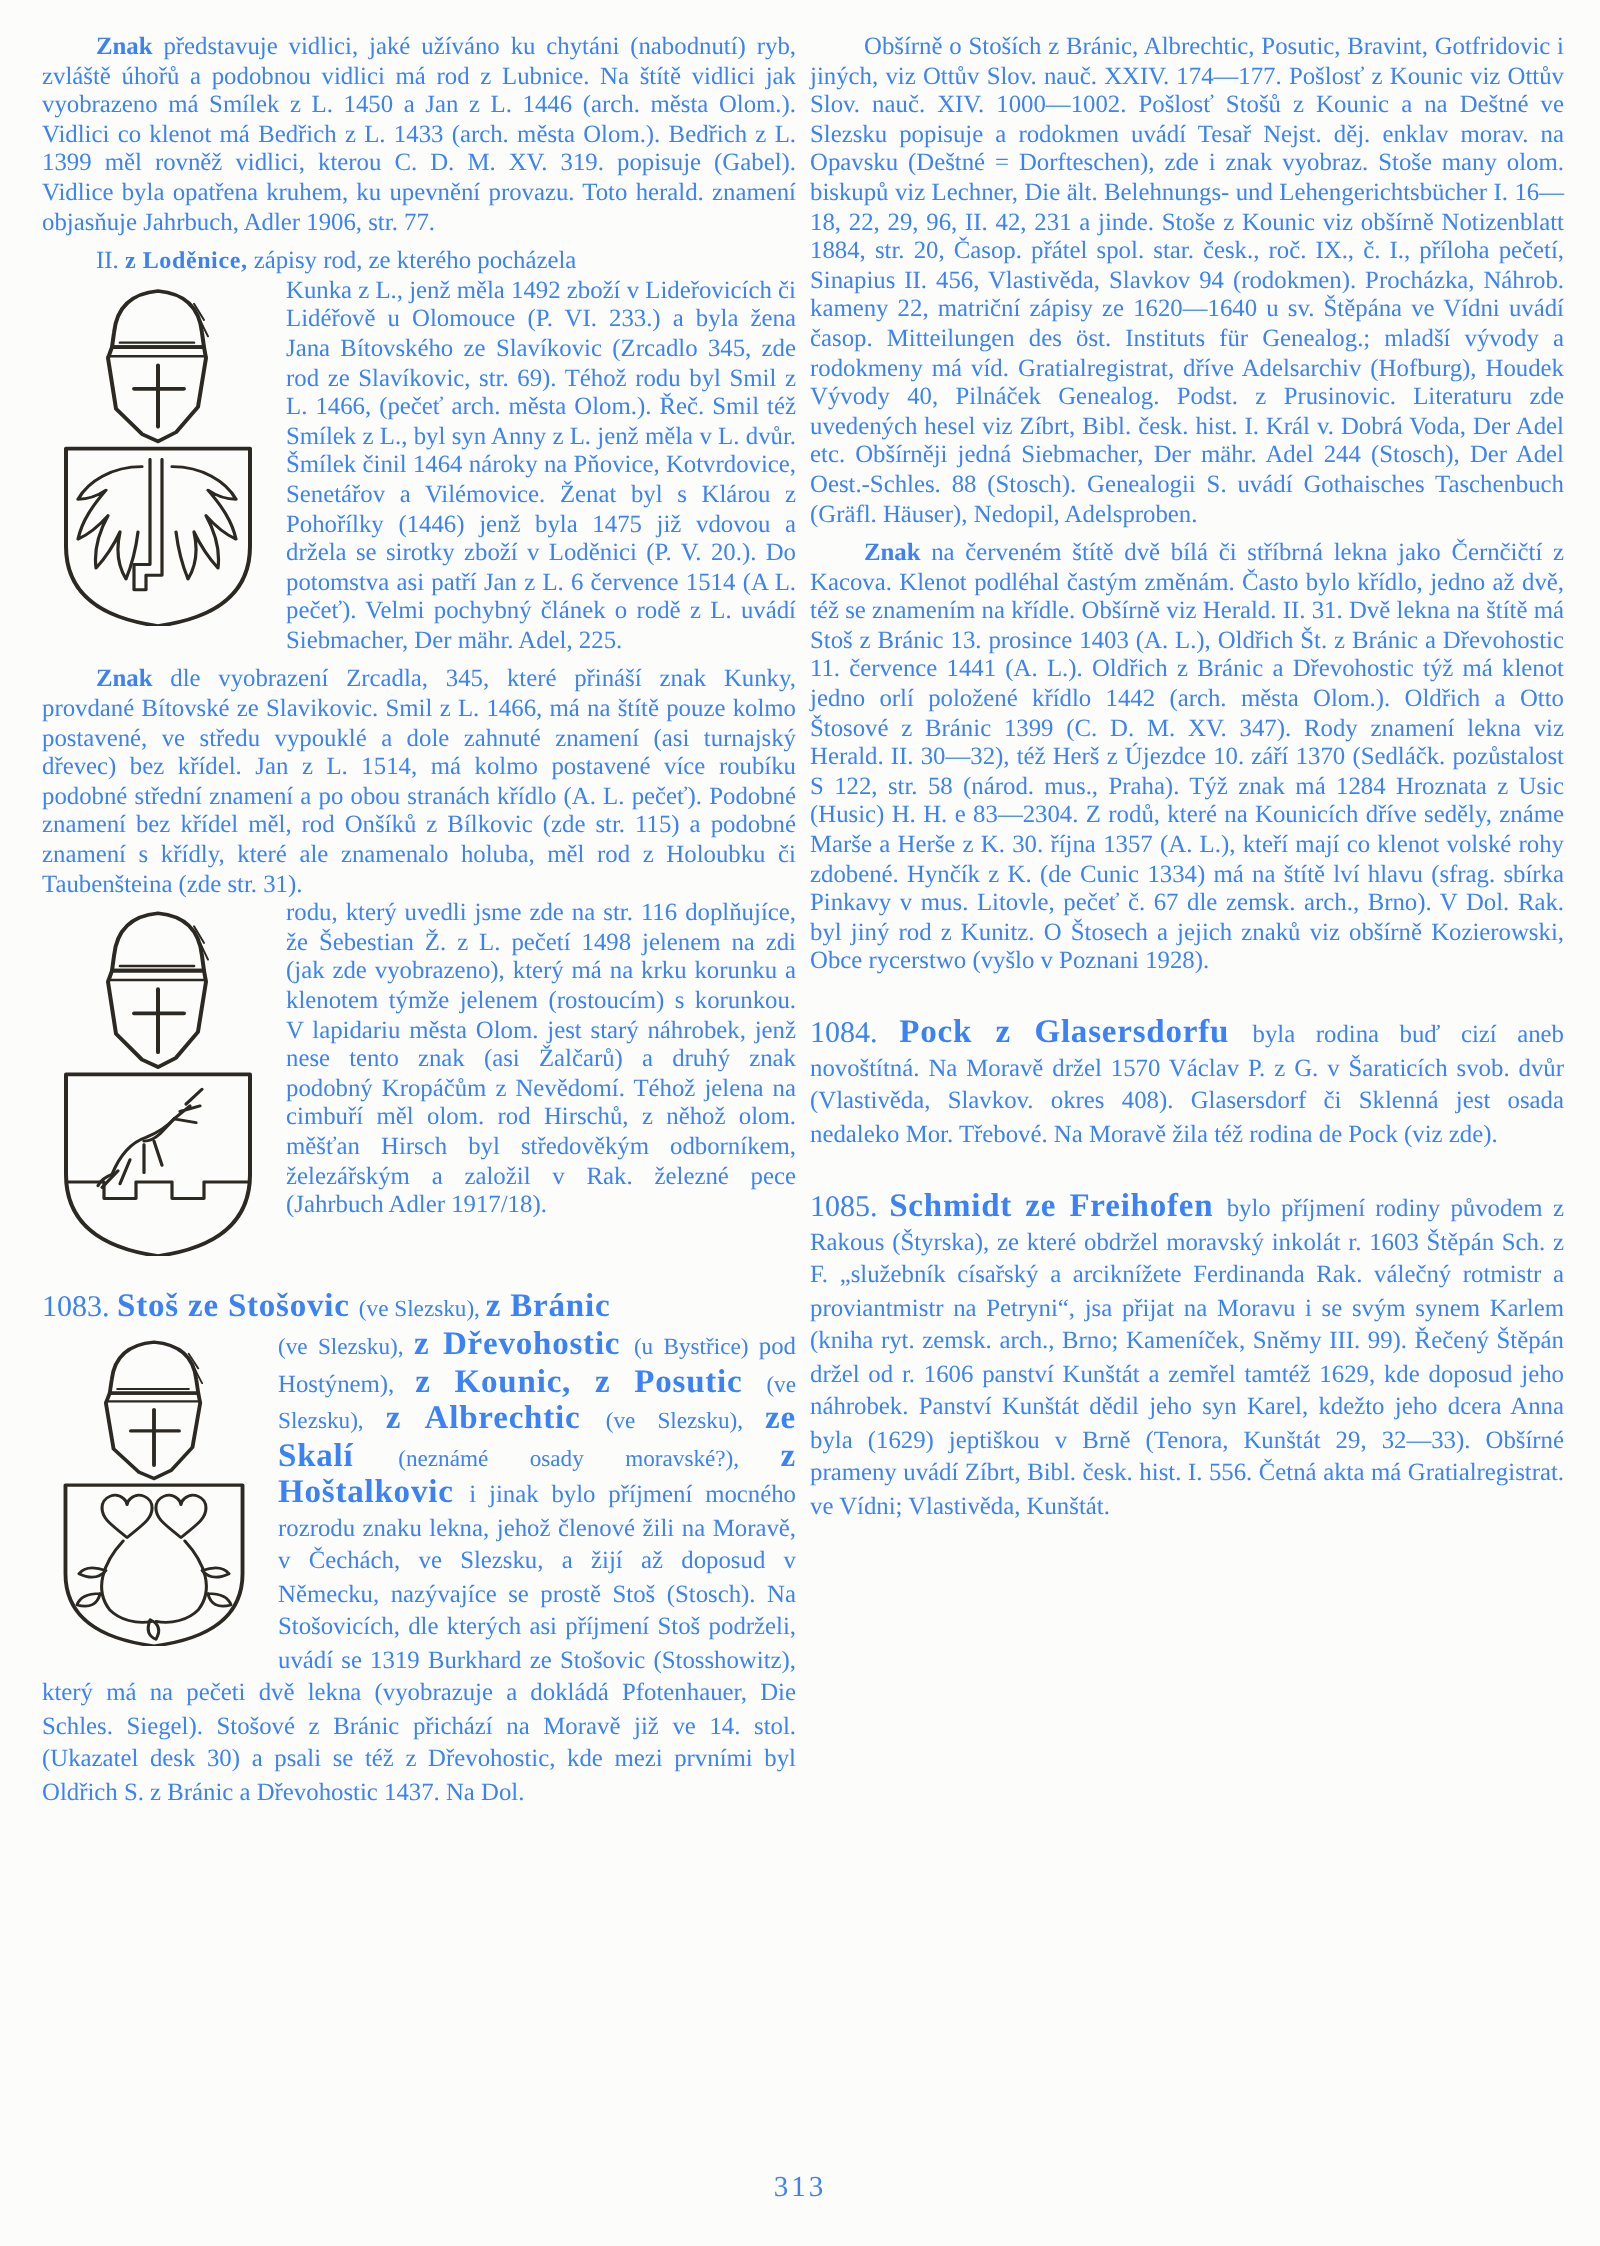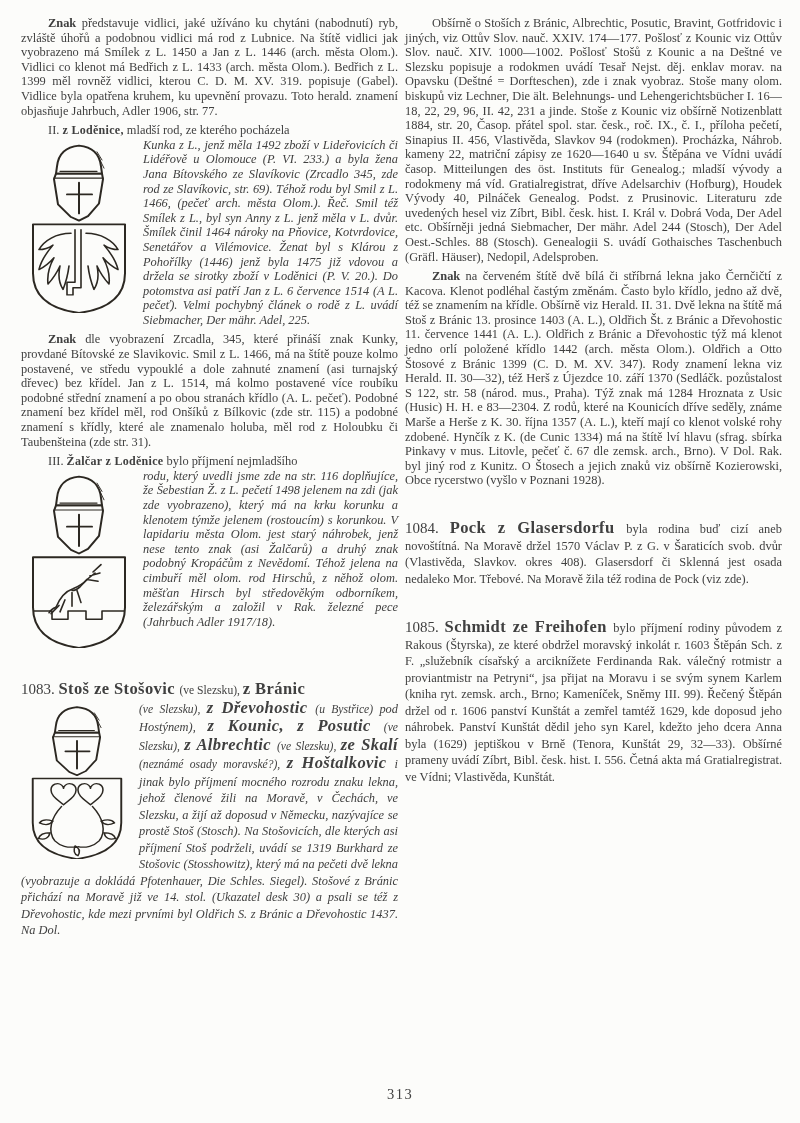--- a/index.html
+++ b/index.html
@@ -1,36 +1,36 @@
 <!DOCTYPE html>
 <html lang="cs"><head>
 <meta charset="utf-8">
 <style>
   html,body{margin:0;padding:0;background:#ffffff;}
   .page{
     position:relative;
     width:800px;height:1123px;
     background:#fcfcfa;
     font-family:"Liberation Serif","DejaVu Serif",serif;
-    color:#404040;
+    color:#3b82f6;
     overflow:hidden;
   }
   .col{
     position:absolute;top:16px;width:377px;
     font-size:12.4px;line-height:14.6px;
     text-align:justify;
   }
   .col-left{left:21px;}
   .col-right{left:405px;}
   p{margin:0;padding:0;text-indent:27px;}
   p.noindent{text-indent:0;}
   .gap-sm{margin-top:5px;}
-  .gap-md{margin-top:28px;}
-  .gap-lg{margin-top:32px;}
-  .wrapblock{overflow:visible;font-style:italic;}
+  .gap-md{margin-top:12px;}
+  .gap-lg{margin-top:20px;}
+  .wrapblock{overflow:visible;}
   .wrapblock::after{content:"";display:block;clear:both;}
   
   .sg-b{font-weight:bold;}
   .sg-big{font-weight:bold;font-size:16.5px;letter-spacing:.4px;}
   .sg-num{font-size:15px;}
   .sg-sm{font-size:11.6px;}
   .sg-secname{font-weight:bold;font-size:12px;letter-spacing:.3px;}
   .entryhead{line-height:19px;}
   
   .arms{float:left;margin:3px 11px 3px 5px;}
@@ -42,21 +42,21 @@
 </style>
 </head>
 <body>
 
 <div class="page">
 
   <div class="col col-left">
 
     <p><span class="sg-b">Znak</span><span> představuje vidlici, jaké užíváno ku chytáni (nabodnutí) ryb, zvláště úhořů a podobnou vidlici má rod z Lubnice. Na štítě vidlici jak vyobrazeno má Smílek z L. 1450 a Jan z L. 1446 (arch. města Olom.). Vidlici co klenot má Bedřich z L. 1433 (arch. města Olom.). Bedřich z L. 1399 měl rovněž vidlici, kterou C. D. M. XV. 319. popisuje (Gabel). Vidlice byla opatřena kruhem, ku upevnění provazu. Toto herald. znamení objasňuje Jahrbuch, Adler 1906, str. 77.</span></p>
 
-    <p class="noindent gap-sm" style="text-indent:27px"><span>II. </span><span class="sg-secname">z Loděnice,</span><span> mladší rod, ze kterého pocházela</span></p>
+    <p class="noindent gap-sm" style="text-indent:27px"><span>II. </span><span class="sg-secname">z Loděnice,</span><span> zápisy rod, ze kterého pocházela</span></p>
 
     <div class="wrapblock">
       <span class="arms">
         <svg width="106" height="172" viewBox="0 0 106 190" preserveAspectRatio="none">
           <g stroke="#2c2822" fill="none" stroke-width="2" stroke-linejoin="round" stroke-linecap="round">
             <path d="M7,92 L99,92 L99,146 Q99,183 53,190 Q7,183 7,146 Z"></path>
             <path d="M31,28 Q33,7 53,5 Q73,7 75,28 L76,36 L30,36 Z"></path>
             <path d="M30,36 L28,42 L32,70 L45,84 L53,88 L62,83 L73,69 L77,42 L76,36 Z"></path>
             <path d="M28,41 L77,41" stroke-width="1.3"></path>
             <path d="M34,33.5 L71,33.5" stroke-width="1.3"></path>
@@ -68,21 +68,20 @@
               <path d="M60,102 C75,102 87,110 92,120 C86,120 82,118 78,115 C85,124 90,132 92,142 C86,139 81,134 77,129 C82,139 84,149 83,158 C78,152 74,145 71,138 C73,148 72,157 68,164 C65,156 63,147 62,138"></path>
             </g>
           </g>
         </svg>
       </span>
       <p class="noindent"><span>Kunka z L., jenž měla 1492 zboží v Lideřovicích či Lidéřově u Olomouce (P. VI. 233.) a byla žena Jana Bítovského ze Slavíkovic (Zrcadlo 345, zde rod ze Slavíkovic, str. 69). Téhož rodu byl Smil z L. 1466, (pečeť arch. města Olom.). Řeč. Smil též Smílek z L., byl syn Anny z L. jenž měla v L. dvůr. Šmílek činil 1464 nároky na Pňovice, Kotvrdovice, Senetářov a Vilémovice. Ženat byl s Klárou z Pohořílky (1446) jenž byla 1475 již vdovou a držela se sirotky zboží v Loděnici (P. V. 20.). Do potomstva asi patří Jan z L. 6 července 1514 (A L. pečeť). Velmi pochybný článek o rodě z L. uvádí Siebmacher, Der mähr. Adel, 225.</span></p>
     </div>
 
     <p class="gap-sm"><span class="sg-b">Znak</span><span> dle vyobrazení Zrcadla, 345, které přináší znak Kunky, provdané Bítovské ze Slavikovic. Smil z L. 1466, má na štítě pouze kolmo postavené, ve středu vypouklé a dole zahnuté znamení (asi turnajský dřevec) bez křídel. Jan z L. 1514, má kolmo postavené více roubíku podobné střední znamení a po obou stranách křídlo (A. L. pečeť). Podobné znamení bez křídel měl, rod Onšíků z Bílkovic (zde str. 115) a podobné znamení s křídly, které ale znamenalo holuba, měl rod z Holoubku či Taubenšteina (zde str. 31).</span></p>
 
-    <p class="noindent gap-sm" style="text-indent:27px"><span>III. </span><span class="sg-secname">Žalčar z Loděnice</span><span> bylo příjmení nejmladšího</span></p>
 
     <div class="wrapblock">
       <span class="arms">
         <svg width="106" height="176" viewBox="0 0 106 190" preserveAspectRatio="none">
           <g stroke="#2c2822" fill="none" stroke-width="2" stroke-linejoin="round" stroke-linecap="round">
             <path d="M7,92 L99,92 L99,146 Q99,183 53,190 Q7,183 7,146 Z"></path>
             <path d="M31,28 Q33,7 53,5 Q73,7 75,28 L76,36 L30,36 Z"></path>
             <path d="M30,36 L28,42 L32,70 L45,84 L53,88 L62,83 L73,69 L77,42 L76,36 Z"></path>
             <path d="M28,41 L77,41" stroke-width="1.3"></path>
             <path d="M34,33.5 L71,33.5" stroke-width="1.3"></path>

